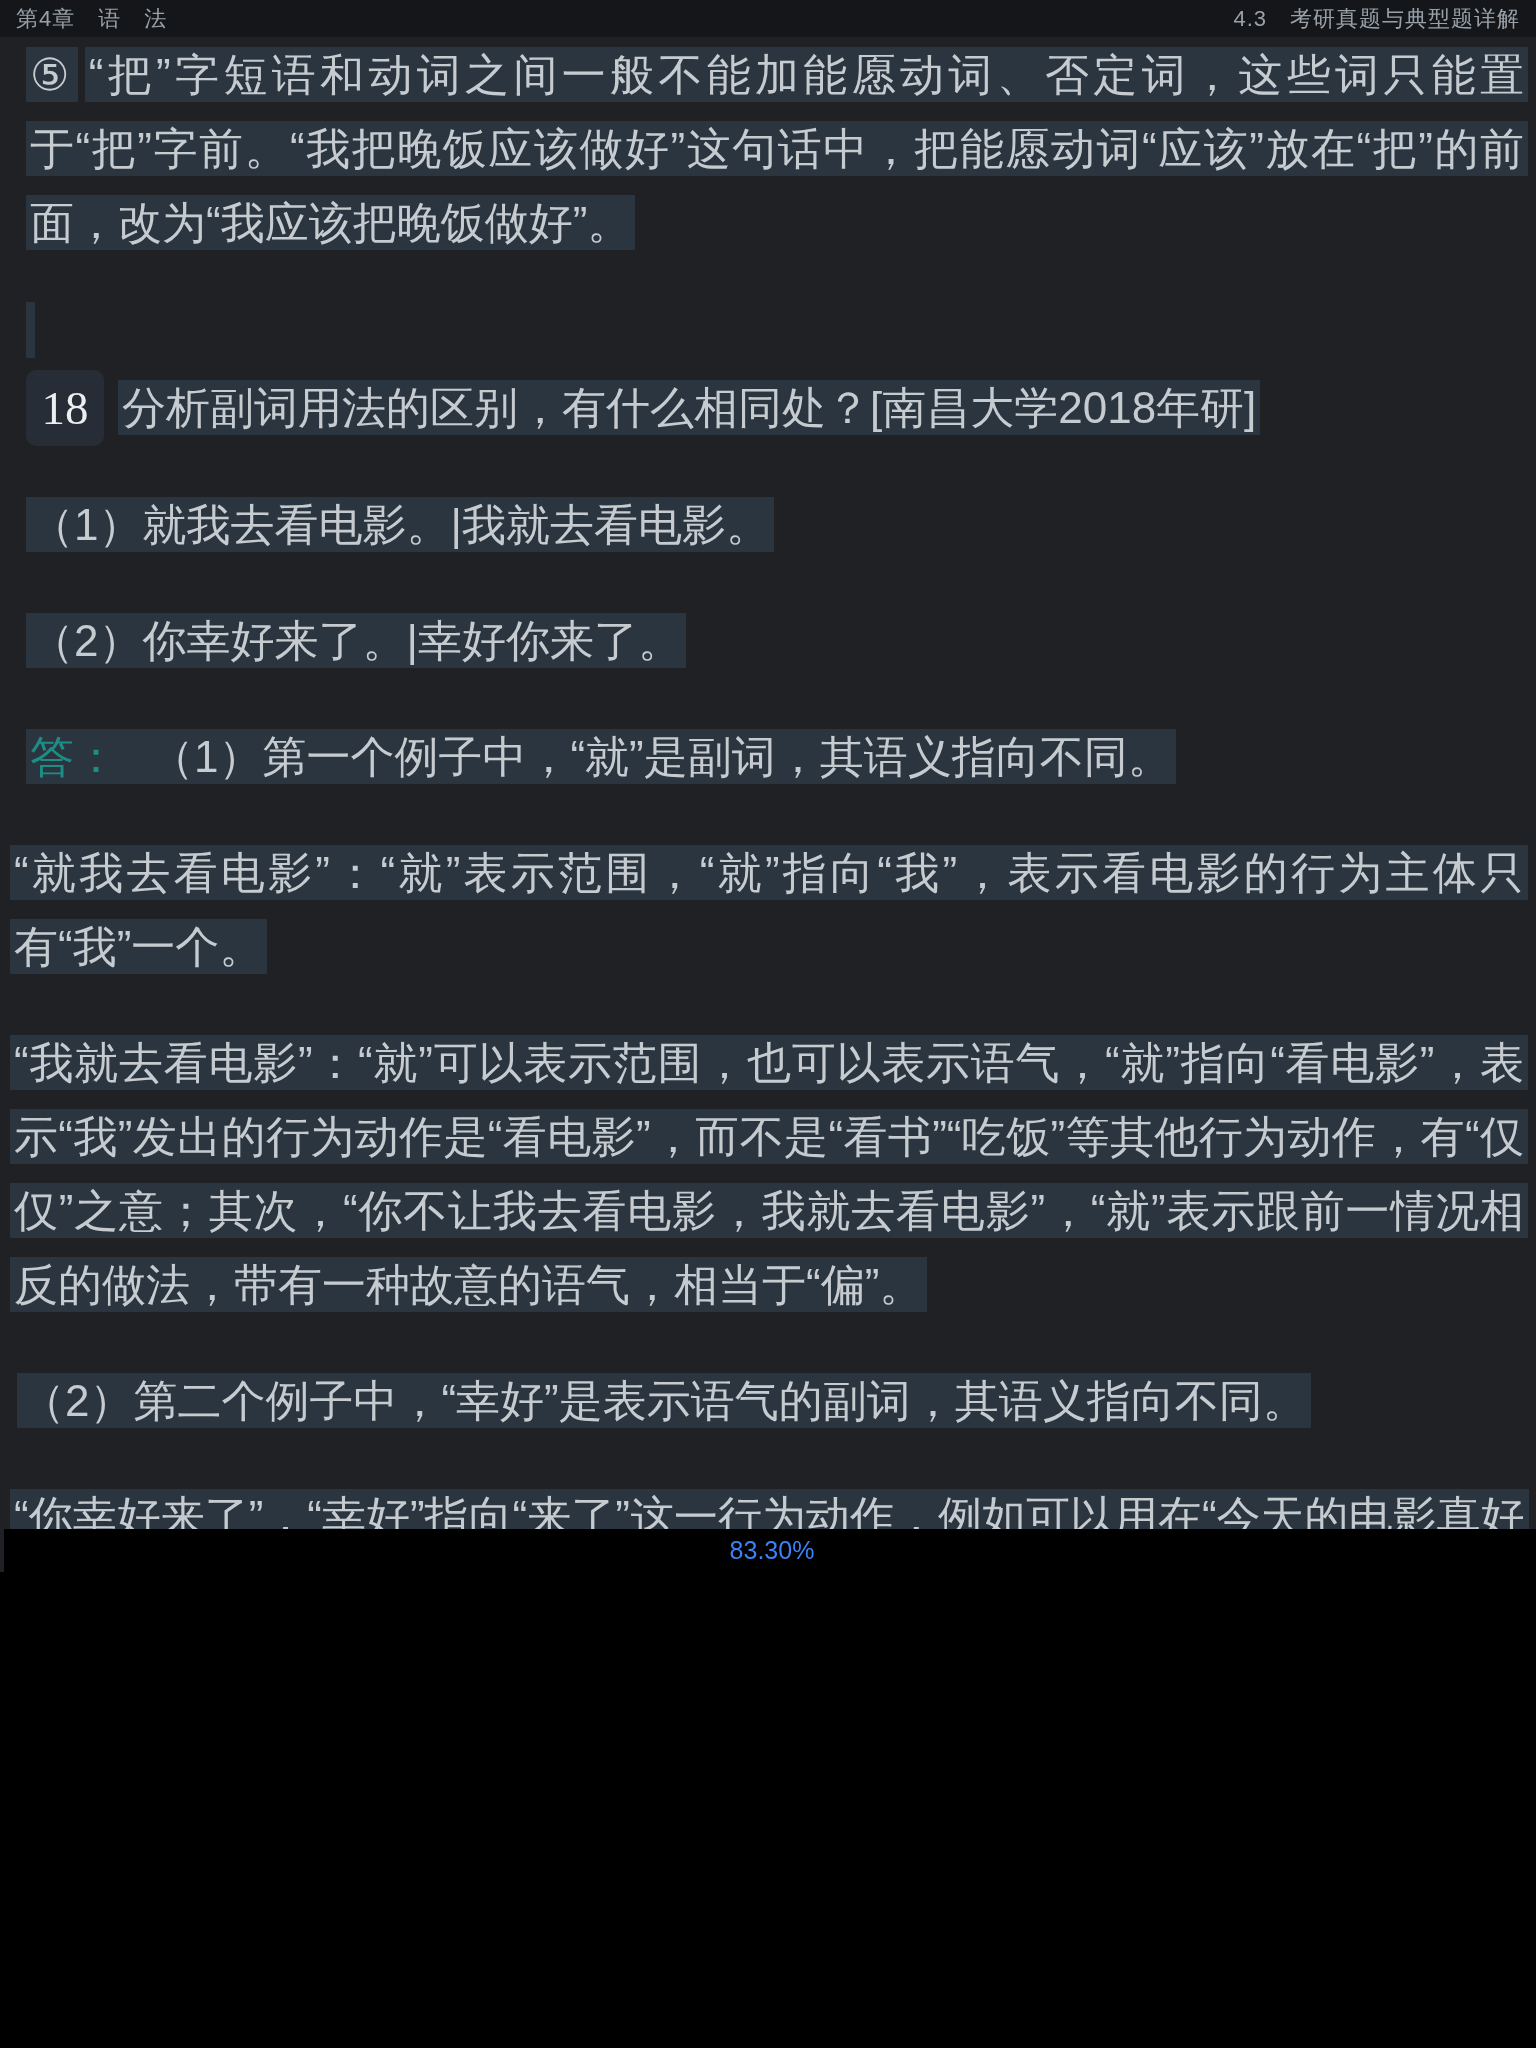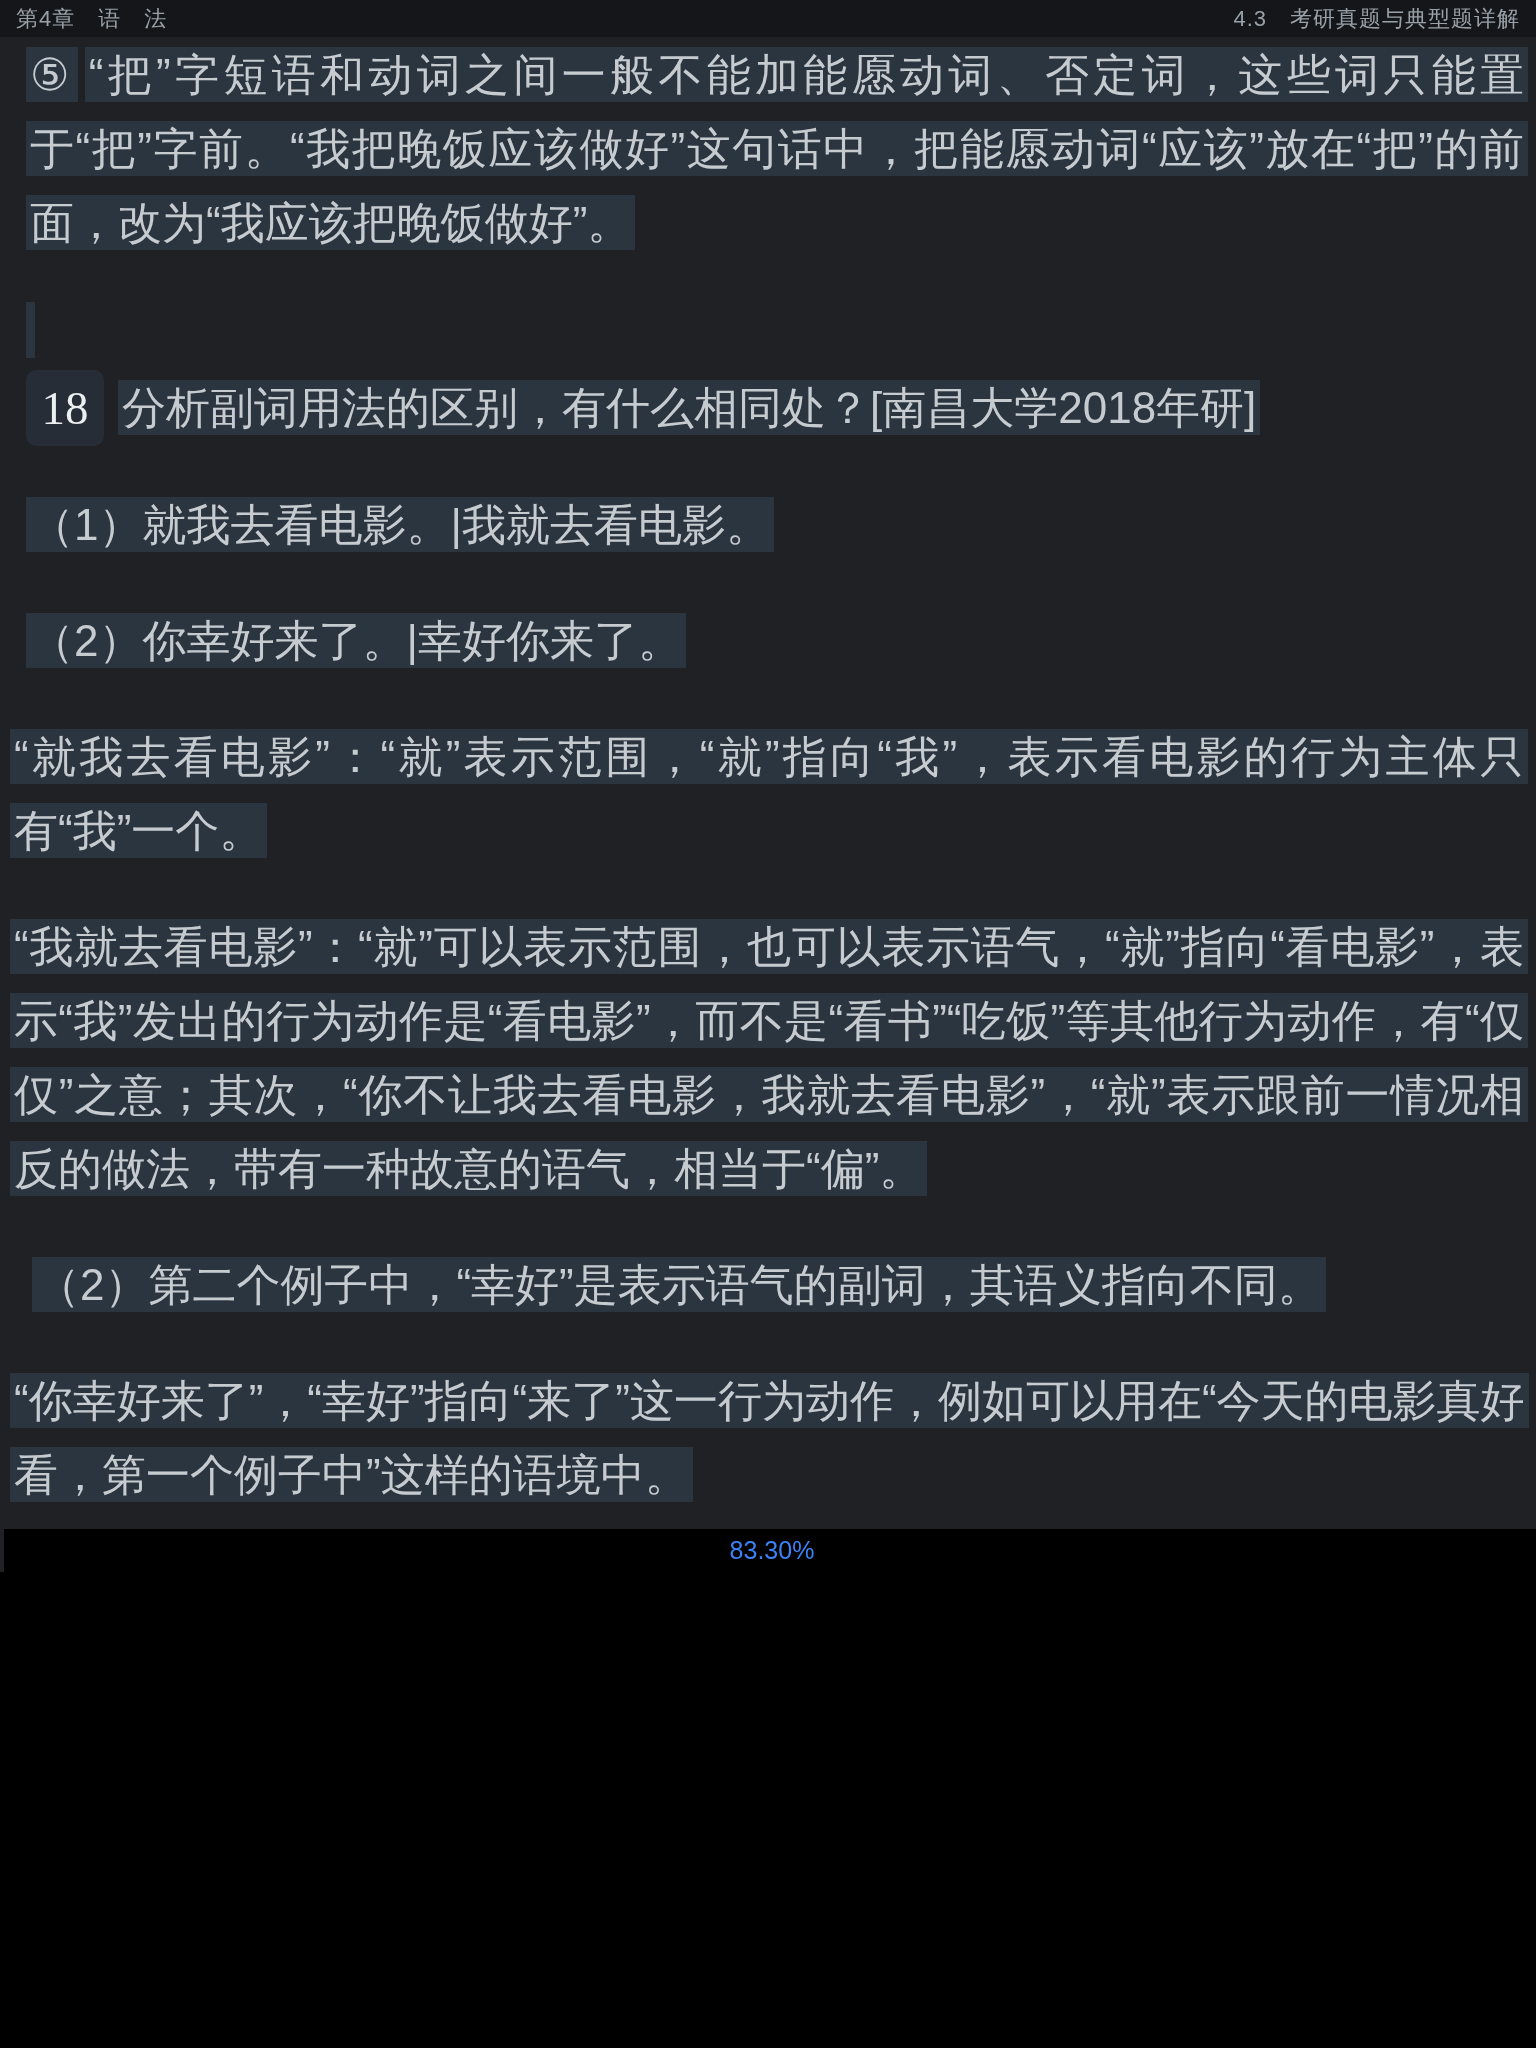--- a/index.html
+++ b/index.html
@@ -18,21 +18,21 @@
   }
   
   .content {
     position:absolute; top:37px; left:0; right:0; bottom:43px;
     box-sizing:border-box; padding:1px 8px 0 10px;
     font-size:44px; line-height:74px; color:#c6cbd0;
     overflow:hidden; text-align:justify;
   }
   .para { margin:0 0 42px 0; }
   .m1 { margin-left:16px; }
-  .m0 { margin-left:22px; }
+  .m0 { margin-left:7px; }
   
   .hl {
     background:#2b3540;
     padding:3px 4px;
     -webkit-box-decoration-break:clone;
     box-decoration-break:clone;
   }
   .marker { margin-right:7px; }
   
   .empty-sel {
@@ -83,20 +83,23 @@
     </div>
 
     <div class="para m1">
       <span class="hl">（1）就我去看电影。|我就去看电影。</span>
     </div>
 
     <div class="para m1">
       <span class="hl">（2）你幸好来了。|幸好你来了。</span>
     </div>
 
+    <div class="para m1">
+      <span class="hl"><span class="answer-label">答：</span><span>（1）第一个例子中，“就”是副词，其语义指向不同。</span></span>
+    </div>
 
     <div class="para">
       <span class="hl">“就我去看电影”：“就”表示范围，“就”指向“我”，表示看电影的行为主体只有“我”一个。</span>
     </div>
 
     <div class="para">
       <span class="hl">“我就去看电影”：“就”可以表示范围，也可以表示语气，“就”指向“看电影”，表示“我”发出的行为动作是“看电影”，而不是“看书”“吃饭”等其他行为动作，有“仅仅”之意；其次，“你不让我去看电影，我就去看电影”，“就”表示跟前一情况相反的做法，带有一种故意的语气，相当于“偏”。</span>
     </div>
 
     <div class="para m0">

